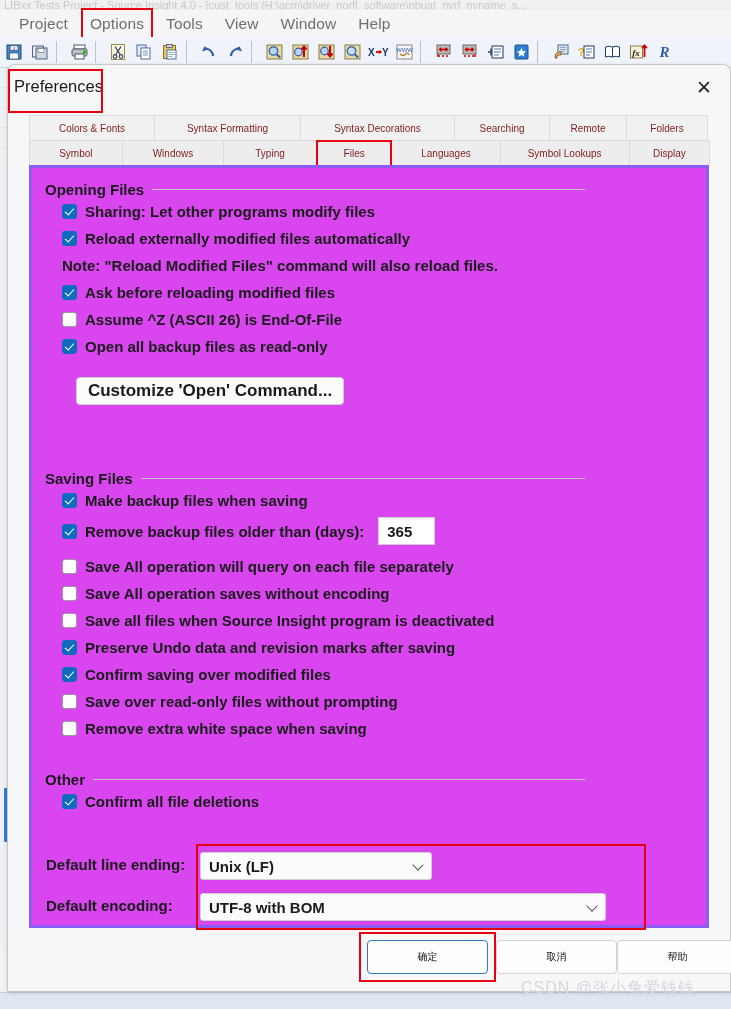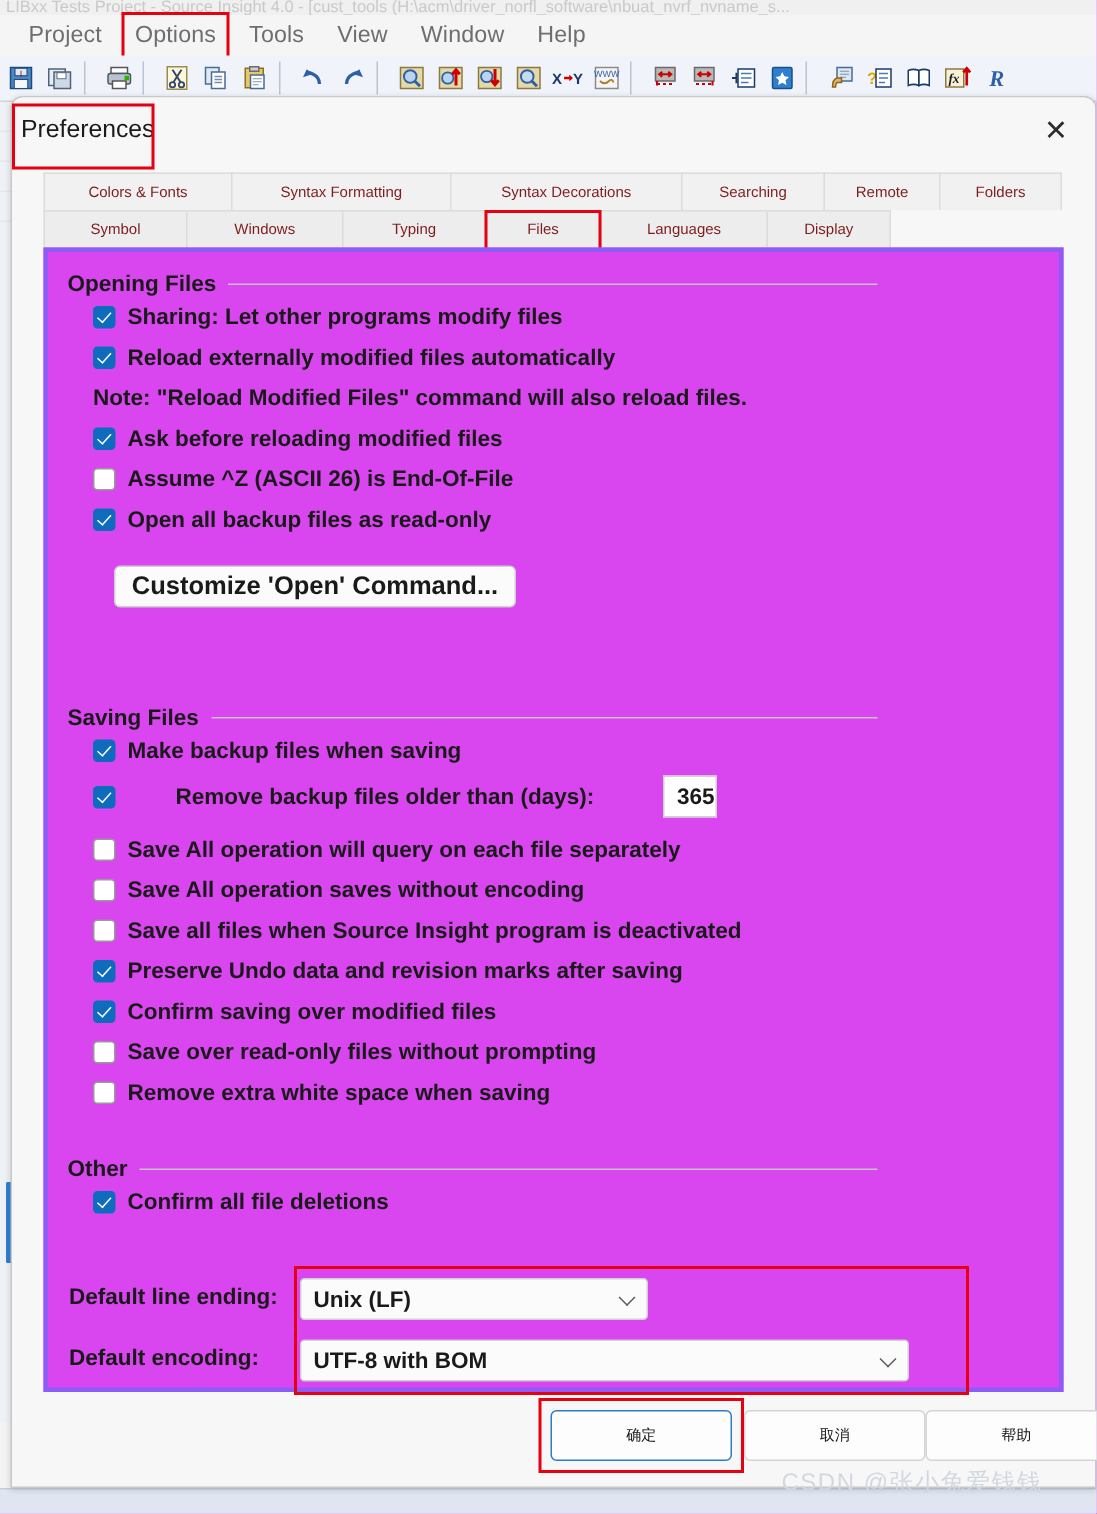--- a/index.html
+++ b/index.html
@@ -155,21 +155,21 @@
     background:#fbfbfb; border:1px solid #d0d0d0; border-radius:4px;
     font-size:17px; color:#1a1a1a; cursor:pointer;
     display:flex; align-items:center; justify-content:center;
     font-family:"Liberation Sans", sans-serif;
   }
   #customize-open-btn {
     position:absolute; left:44px; top:209px; width:268px; height:28px;
   }
 
   .num-input {
-    width:36px; height:28px; background:#fff;
+    width:57px; height:28px; background:#fff;
     border:1px solid #cfcfcf;
     font-size:15px; color:#1a1a1a;
     padding-left:8px; display:flex; align-items:center;
     margin-left:14px; cursor:text;
   }
 
   .sel {
     background:#fbfbfb; border:1px solid #d0d0d0; border-radius:3px;
     height:28px; display:flex; align-items:center; cursor:pointer;
     padding:0 6px 0 8px; font-size:15px; color:#1a1a1a; position:relative;
@@ -439,20 +439,23 @@
         </div>
       <div class="tab" style="width:96px">
           <span>Typing</span>
         </div>
       <div class="tab active boxed" style="width:78px">
           <span>Files</span>
         </div>
       <div class="tab" style="width:112px">
           <span>Languages</span>
         </div>
+      <div class="tab" style="width:134px">
+          <span>Symbol Lookups</span>
+        </div>
       <div class="tab" style="width:83px">
           <span>Display</span>
         </div>
     </div>
   </div>
 
   <div id="tabpage">
 
     <div class="group" style="top:12px;">
       <div class="group-header">
@@ -485,21 +488,21 @@
 
     <div class="group" style="top:276px;margin-top:25px;">
       <div class="group-header">
         <span class="group-title">Saving Files</span>
         <span class="group-line"></span>
       </div>
       <div class="row">
         <span class="cb on"></span>
         <span class="lbl">Make backup files when saving</span>
       </div>
-      <div class="row" style="height:34px;gap:32px;">
+      <div class="row" style="height:34px;">
         <span class="cb on"></span>
         <span class="lbl">Remove backup files older than (days):</span>
         <span class="num-input">365</span>
       </div>
       <div class="row" style="margin-top:5px;">
         <span class="cb"></span>
         <span class="lbl">Save All operation will query on each file separately</span>
       </div>
       <div class="row">
         <span class="cb"></span>

